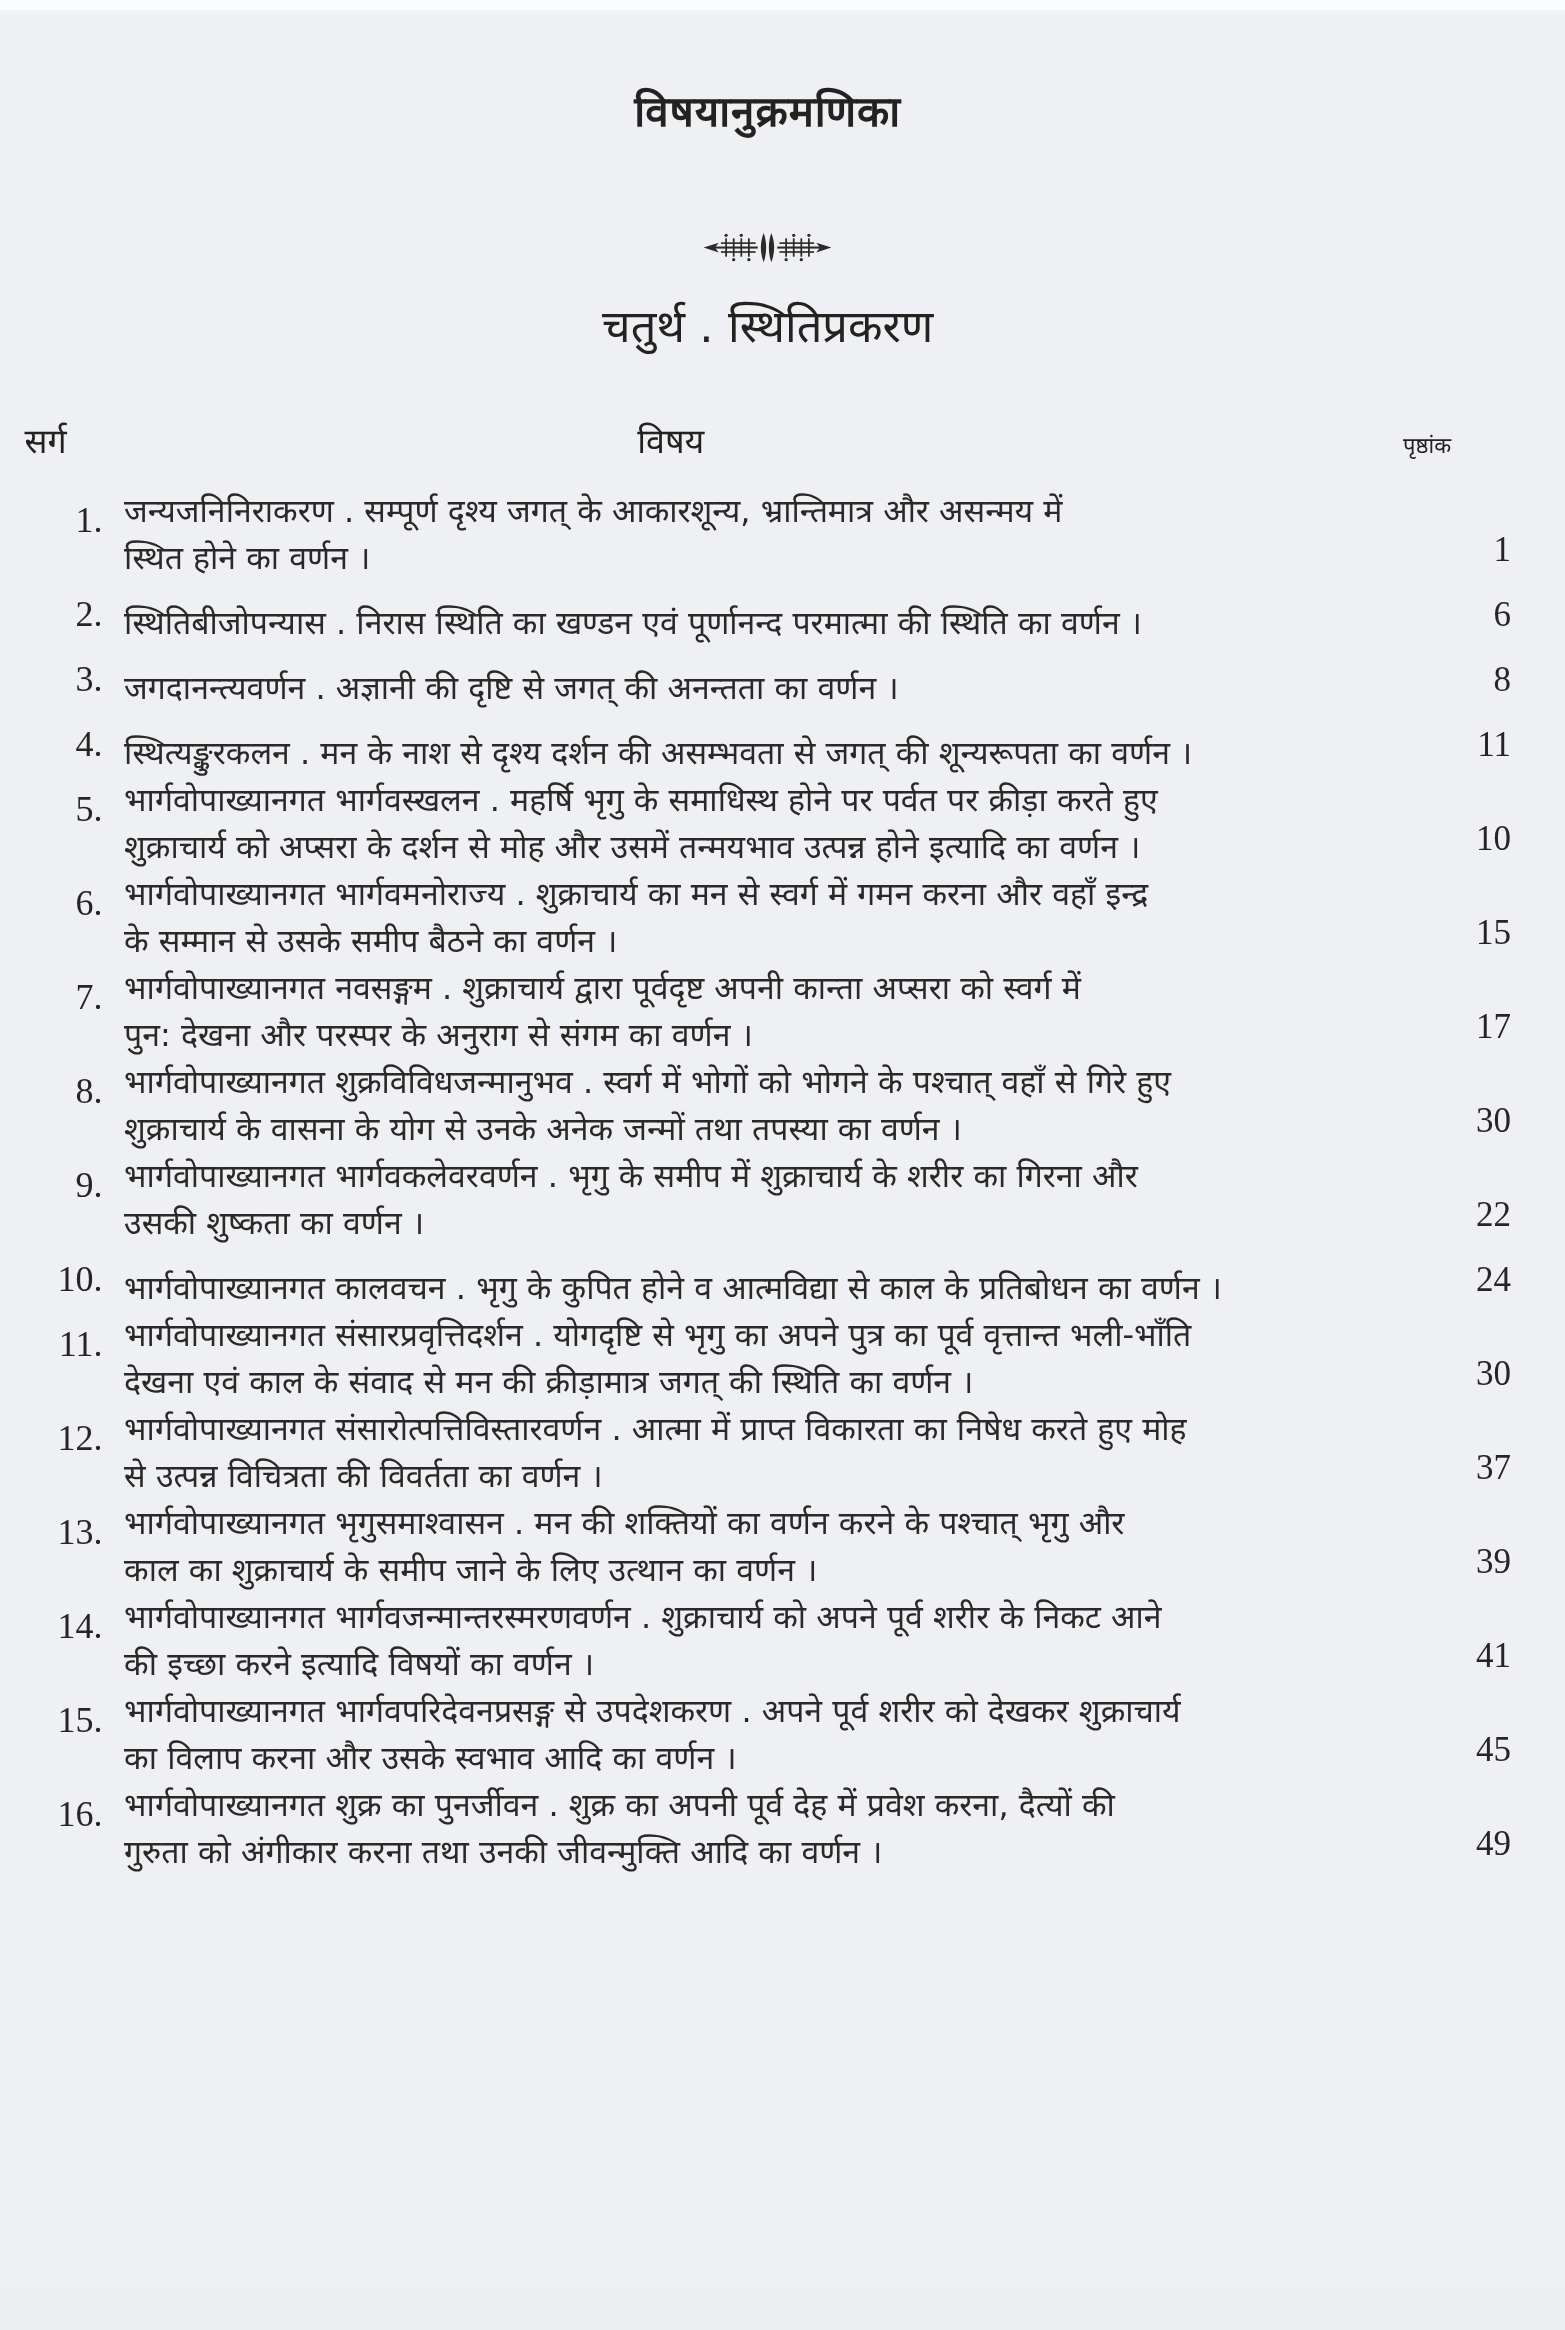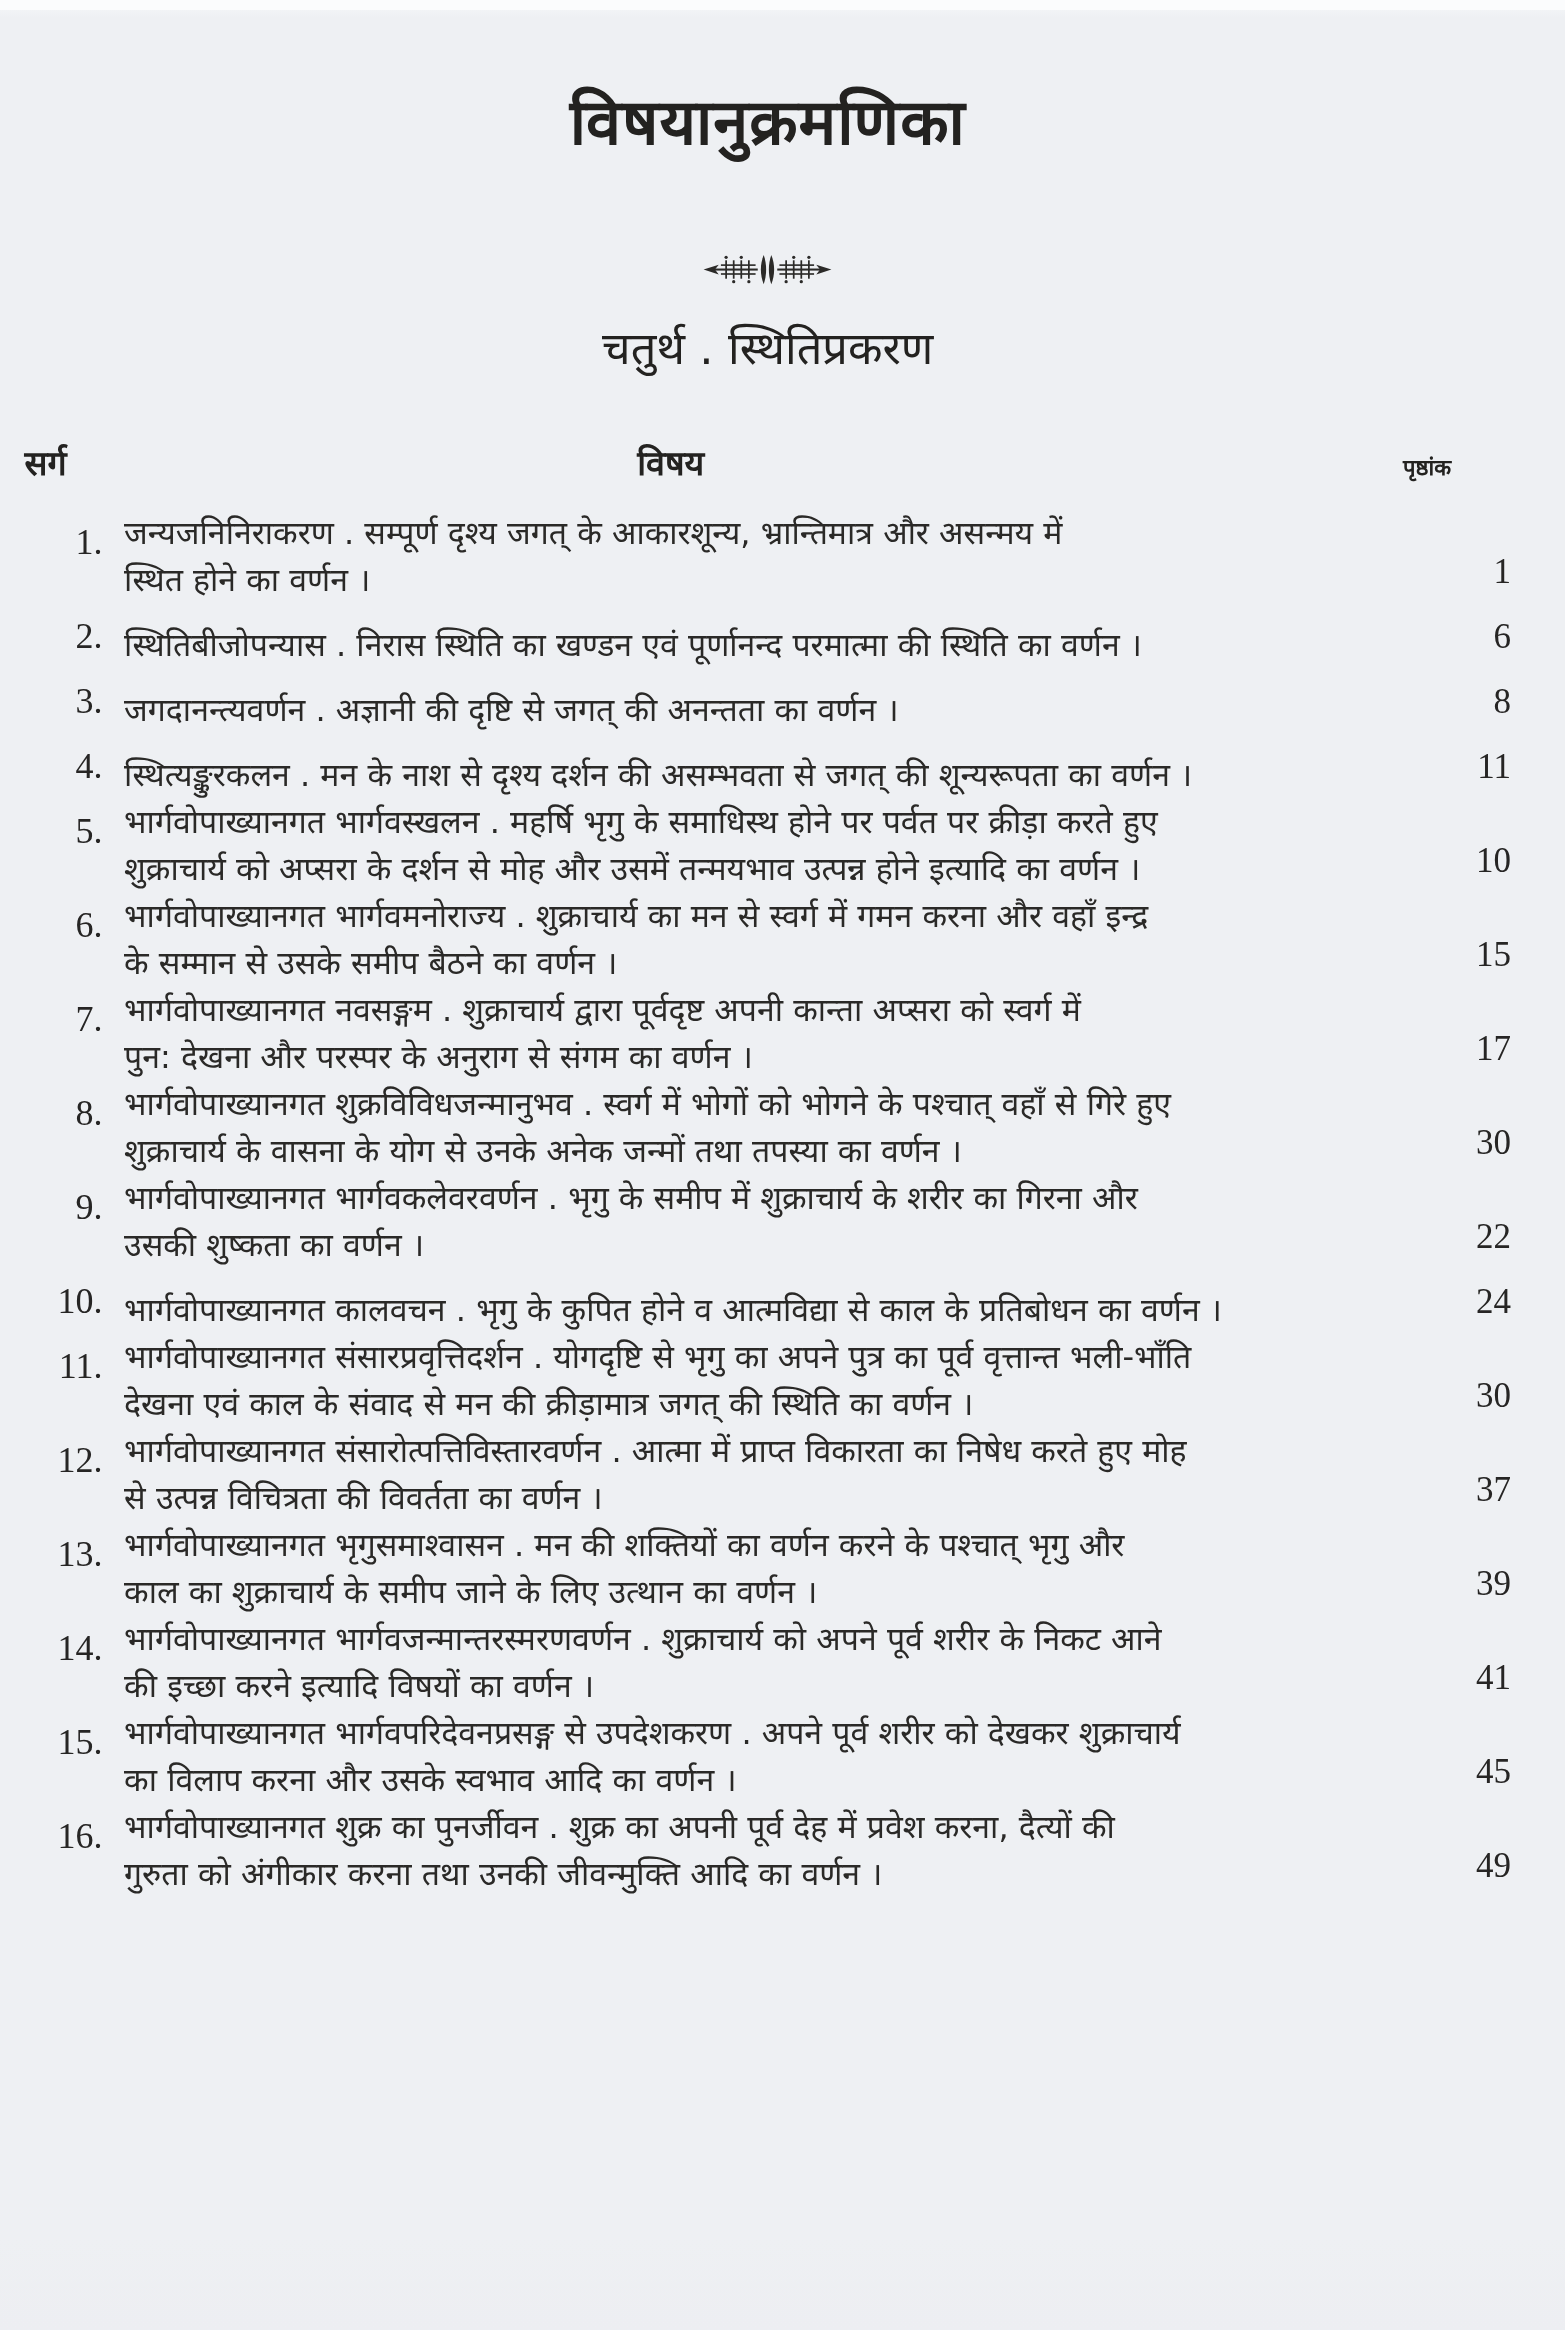--- a/index.html
+++ b/index.html
@@ -19,21 +19,21 @@
     overflow: hidden;
   }
   .page::before {
     content: "";
     position: absolute; left: 0; top: 0; right: 0; height: 9.8px;
     background: #fbfcfd;
   }
   .doc-title {
     text-align: center;
     padding-top: 90px;
-    font-size: 63px;
+    font-size: 42px;
     line-height: 1.05;
     font-weight: 700;
     color: #232220;
     letter-spacing: 1px;
   }
   .ornament-wrap {
     text-align: center;
     margin-top: 94px;
     height: 39px;
   }
@@ -43,21 +43,21 @@
     font-size: 45px;
     line-height: 1.1;
     font-weight: 400;
     color: #232220;
   }
   .header-row {
     display: flex;
     align-items: baseline;
     margin-top: 65px;
     font-size: 34px;
-    font-weight: 700;
+    font-weight: 400;
     color: #232220;
   }
   .col-serial { width: 100px; text-align: left; }
   .col-subject { flex: 1; text-align: center; transform: translateX(-93px); }
   .col-page { width: 108px; text-align: left; font-size: 22px; }
   .entries { margin-top: 25.5px; }
   .entry {
     display: flex;
     align-items: flex-end;
   }

